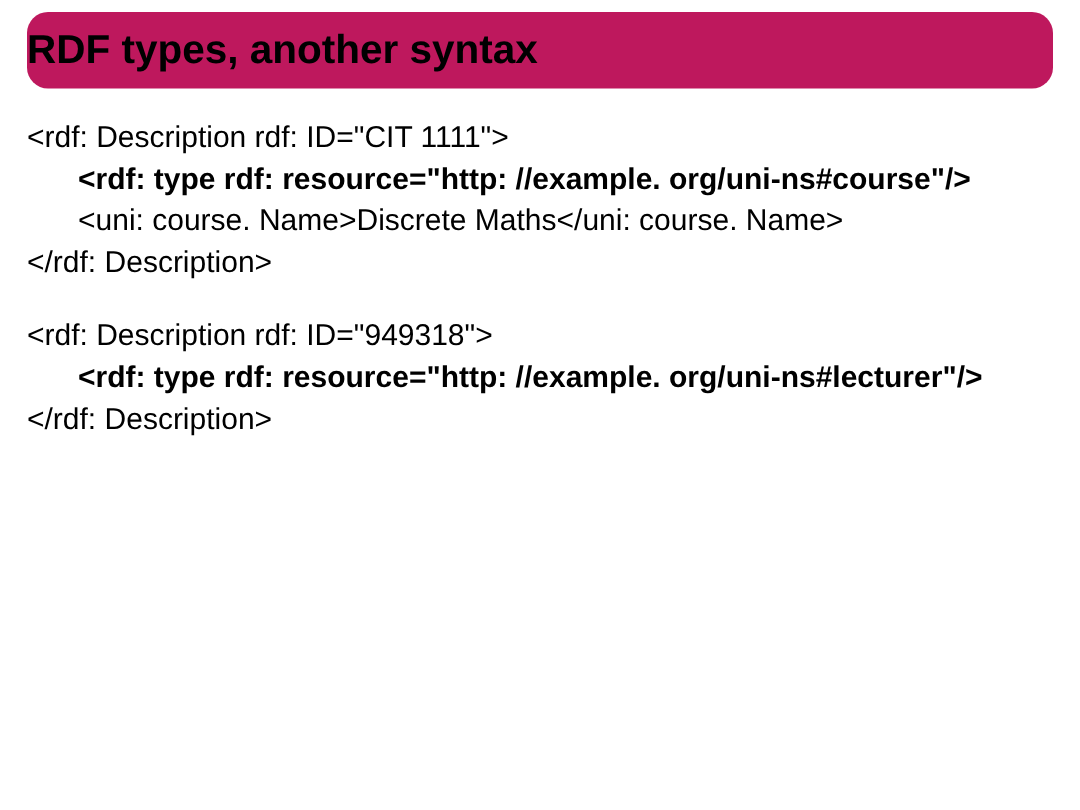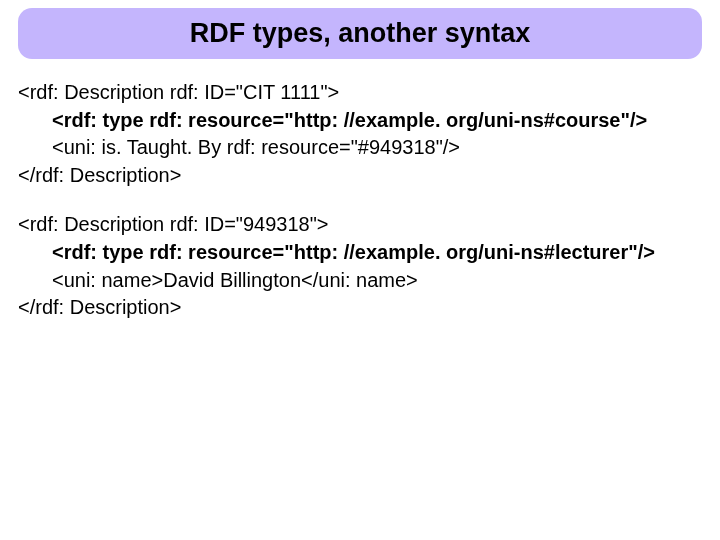--- a/index.html
+++ b/index.html
@@ -8,24 +8,24 @@
       box-sizing: border-box;
     }
     body {
       width: 720px;
       height: 540px;
       background: #fff;
       font-family: Arial, Helvetica, sans-serif;
       padding: 8px 18px;
     }
     .title-box {
-      background: #c4b5fd;
+      background: #be185d;
       border-radius: 14px;
       padding: 10px 0;
-      text-align: center;
+      text-align: left;
       margin-bottom: 20px;
     }
     .title-box h1 {
       font-size: 27px;
       font-weight: bold;
       color: #000;
     }
     .block {
       margin-bottom: 22px;
       font-size: 20px;
@@ -42,22 +42,21 @@
 </head>
 <body>
 
 <div class="title-box">
   <h1>RDF types, another syntax</h1>
 </div>
 
 <div class="block">
   <div>&lt;rdf: Description rdf: ID="CIT 1111"&gt;</div>
   <div class="indent bold">&lt;rdf: type rdf: resource="http: //example. org/uni-ns#course"/&gt;</div>
-  <div class="indent">&lt;uni: is. Taught. By rdf: resource="#949318"/&gt;</div>
+  <div class="indent">&lt;uni: course. Name&gt;Discrete Maths&lt;/uni: course. Name&gt;</div>
   <div>&lt;/rdf: Description&gt;</div>
 </div>
 
 <div class="block">
   <div>&lt;rdf: Description rdf: ID="949318"&gt;</div>
   <div class="indent bold">&lt;rdf: type rdf: resource="http: //example. org/uni-ns#lecturer"/&gt;</div>
-  <div class="indent">&lt;uni: name&gt;David Billington&lt;/uni: name&gt;</div>
   <div>&lt;/rdf: Description&gt;</div>
 </div>
 
 </body></html>

